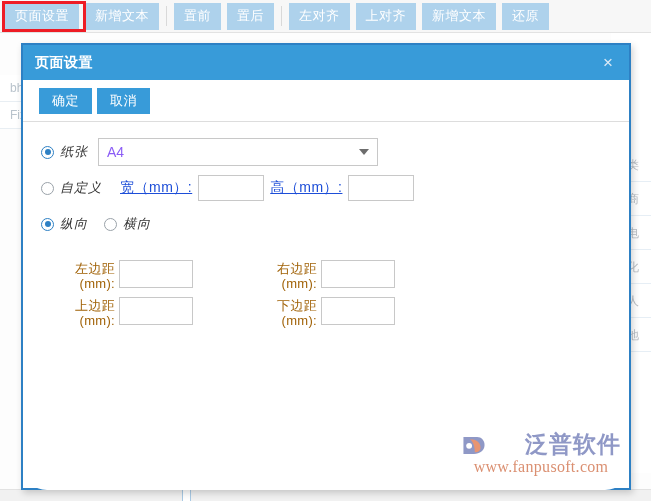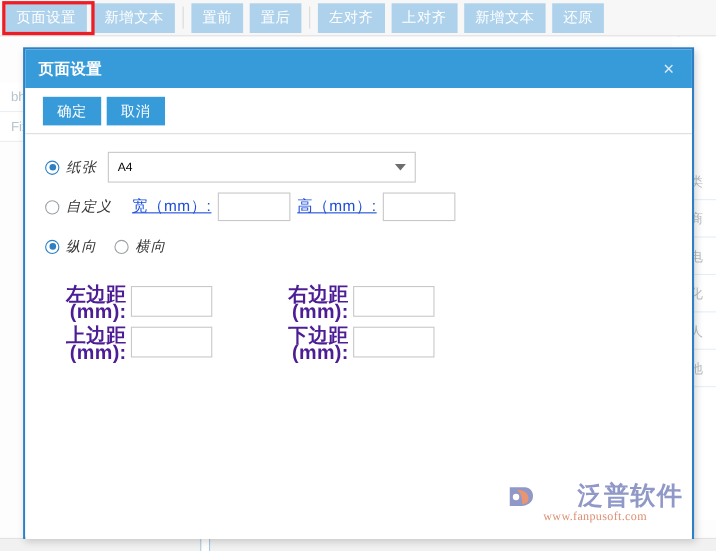--- a/index.html
+++ b/index.html
@@ -108,21 +108,21 @@
     pointer-events: none;
   }
   #wm-row { display: flex; align-items: center; gap: 36px; }
   #wm-mark { width: 26px; height: 26px; margin-right: 2px; }
   #wm-text {
     font-size: 23px; color: #8a93c4; font-weight: bold;
     letter-spacing: 1px;
     font-family: "Liberation Sans", "DejaVu Sans", sans-serif;
   }
   #wm-url {
-    font-size: 11px; color: #d98a6a; letter-spacing: 0.3px;
+    font-size: 16px; color: #d98a6a; letter-spacing: 0.3px;
     margin-top: -2px;
     font-family: "Liberation Serif", "DejaVu Serif", serif;
   }
 
   
   #dialog {
     position: absolute;
     left: 21px; top: 43px;
     width: 610px; height: 447px;
     background: #ffffff;
@@ -142,20 +142,21 @@
   }
   #dialog-close {
     color: #dceaf6; font-size: 17px; cursor: pointer;
     line-height: 1; padding: 2px 4px;
     font-family: "Liberation Sans", "DejaVu Sans", sans-serif;
   }
   #dialog-body {
     position: relative;
     height: 410px;
     background: #ffffff;
+    border-radius: 24px;
   }
 
   
   #action-bar {
     position: relative;
     height: 42px;
     border-bottom: 1px solid #dddddd;
     display: flex; align-items: center;
     padding-left: 16px;
   }
@@ -215,21 +216,21 @@
   }
   #paper-select-wrap {
     position: relative;
     width: 280px; height: 28px;
     border: 1px solid #c8c8c8;
     background: #fff;
     display: flex; align-items: center;
     padding: 0 8px;
     cursor: pointer;
   }
-  #paper-select-value { font-size: 11px; color: #000000; flex: 1; }
+  #paper-select-value { font-size: 14px; color: #8b5cf6; flex: 1; }
   #paper-caret {
     width: 0; height: 0;
     border-left: 5px solid transparent;
     border-right: 5px solid transparent;
     border-top: 6px solid #6d6d6d;
   }
   .dim-label {
     font-size: 14px; color: #1d4ed8; white-space: nowrap;
     margin: 0 6px 0 8px;
     letter-spacing: 0.5px;
@@ -246,26 +247,25 @@
     display: grid;
     grid-template-columns: 190px 190px;
     row-gap: 6px;
     column-gap: 12px;
     padding-left: 14px;
   }
   .m-cell { display: flex; align-items: flex-start; }
   .m-label {
     width: 60px;
     text-align: right;
-    font-size: 18px; color: #4c1d95;
+    font-size: 13px; color: #a16207;
     line-height: 15px;
     padding-top: 1px;
     margin-right: 4px;
     letter-spacing: 0.3px;
-    font-weight: bold;
   }
   .m-label span { display: block; }
   .m-input {
     width: 74px; height: 28px;
     border: 1px solid #c8c8c8;
     background: #fff;
     outline: none;
     font-size: 13px;
     padding: 0 5px;
     font-family: "Liberation Sans", "DejaVu Sans", sans-serif;

